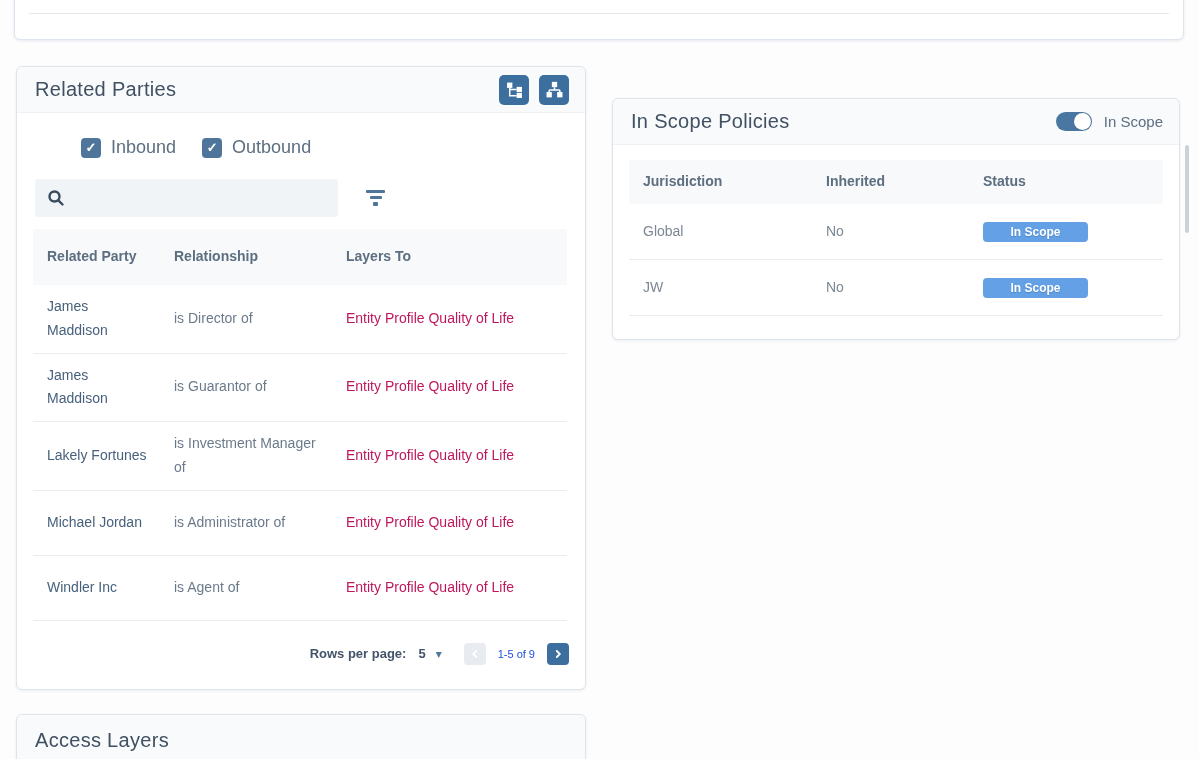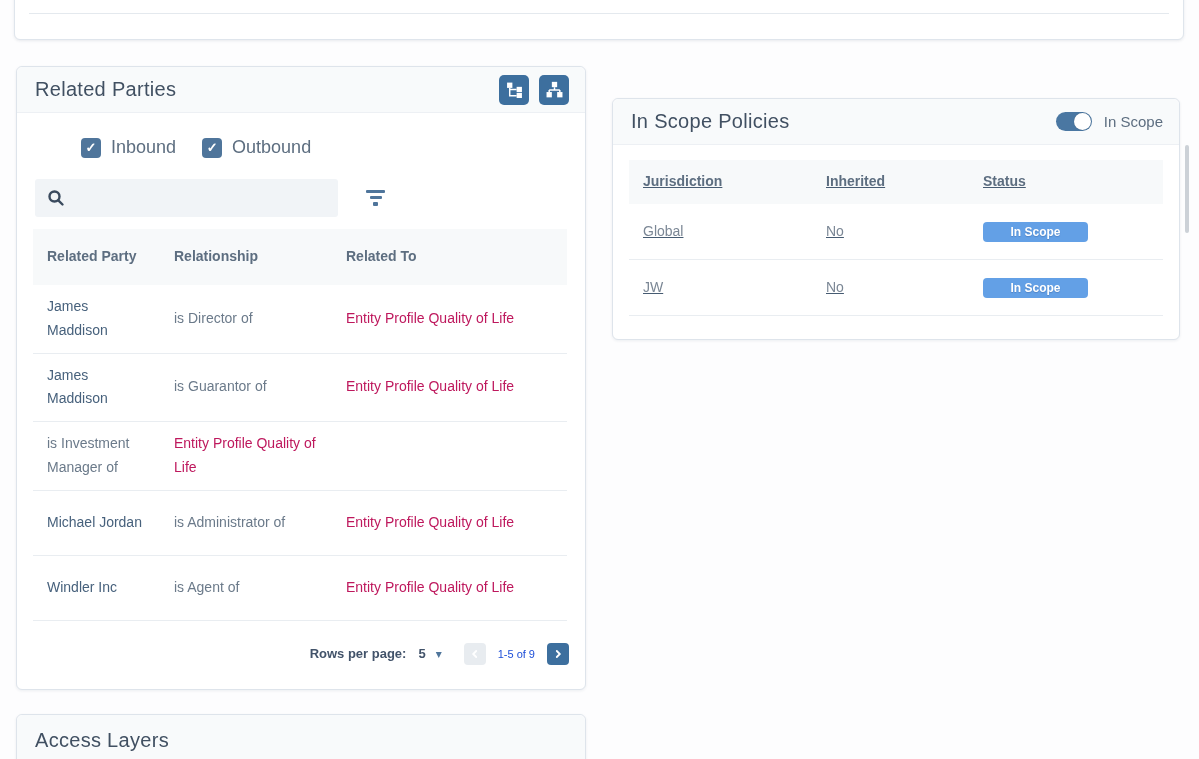--- a/index.html
+++ b/index.html
@@ -105,21 +105,21 @@
   .toggle-group { display:flex; align-items:center; gap:12px; }
   .toggle {
     width:36px; height:19px; border-radius:10px; background:#4a77a2;
     position:relative; cursor:pointer;
   }
   .toggle-knob {
     position:absolute; right:1px; top:1px; width:17px; height:17px;
     border-radius:50%; background:#fff; box-shadow:0 0 1px rgba(0,0,0,.3);
   }
   .toggle-label { font-size:15px; color:#5d6e80; }
-  .isp-table { margin:15px 16px 0 16px;text-decoration:underline; }
+  .isp-table { margin:15px 16px 0 16px; }
   .isp-grid { display:grid; grid-template-columns:183px 157px 1fr; }
   .isp-head { background:#f7f9fa; min-height:44px; align-items:center; }
   .isp-row { border-bottom:1px solid #e9edf1; min-height:56px; align-items:center; }
   .td-plain { color:#7b8795; }
   .status-badge {
     display:inline-block; width:105px; padding:3px 0; text-align:center;
     background:#63a0e6; border-radius:4px; color:#fff; font-size:12px;
     font-weight:bold; border:none; cursor:pointer;
     text-shadow:0 1px 1px rgba(60,100,160,.45);
   }
@@ -189,34 +189,35 @@
         <span class="filter-bar fb2"></span>
         <span class="filter-bar fb3"></span>
       </span>
     </button>
   </div>
 
   <div class="rp-table">
     <div class="rp-grid rp-head">
       <div class="th">Related Party</div>
       <div class="th">Relationship</div>
-      <div class="th">Related To</div>
+      <div class="th">Layers To</div>
     </div>
 
     <div class="rp-grid rp-row">
       <div class="td td-party">James Maddison</div>
       <div class="td td-rel">is Director of</div>
       <div class="td td-to">Entity Profile Quality of Life</div>
     </div>
     <div class="rp-grid rp-row">
       <div class="td td-party">James Maddison</div>
       <div class="td td-rel">is Guarantor of</div>
       <div class="td td-to">Entity Profile Quality of Life</div>
     </div>
     <div class="rp-grid rp-row">
+      <div class="td td-party">Lakely Fortunes</div>
       <div class="td td-rel">is Investment Manager of</div>
       <div class="td td-to">Entity Profile Quality of Life</div>
     </div>
     <div class="rp-grid rp-row">
       <div class="td td-party">Michael Jordan</div>
       <div class="td td-rel">is Administrator of</div>
       <div class="td td-to">Entity Profile Quality of Life</div>
     </div>
     <div class="rp-grid rp-row">
       <div class="td td-party">Windler Inc</div>

